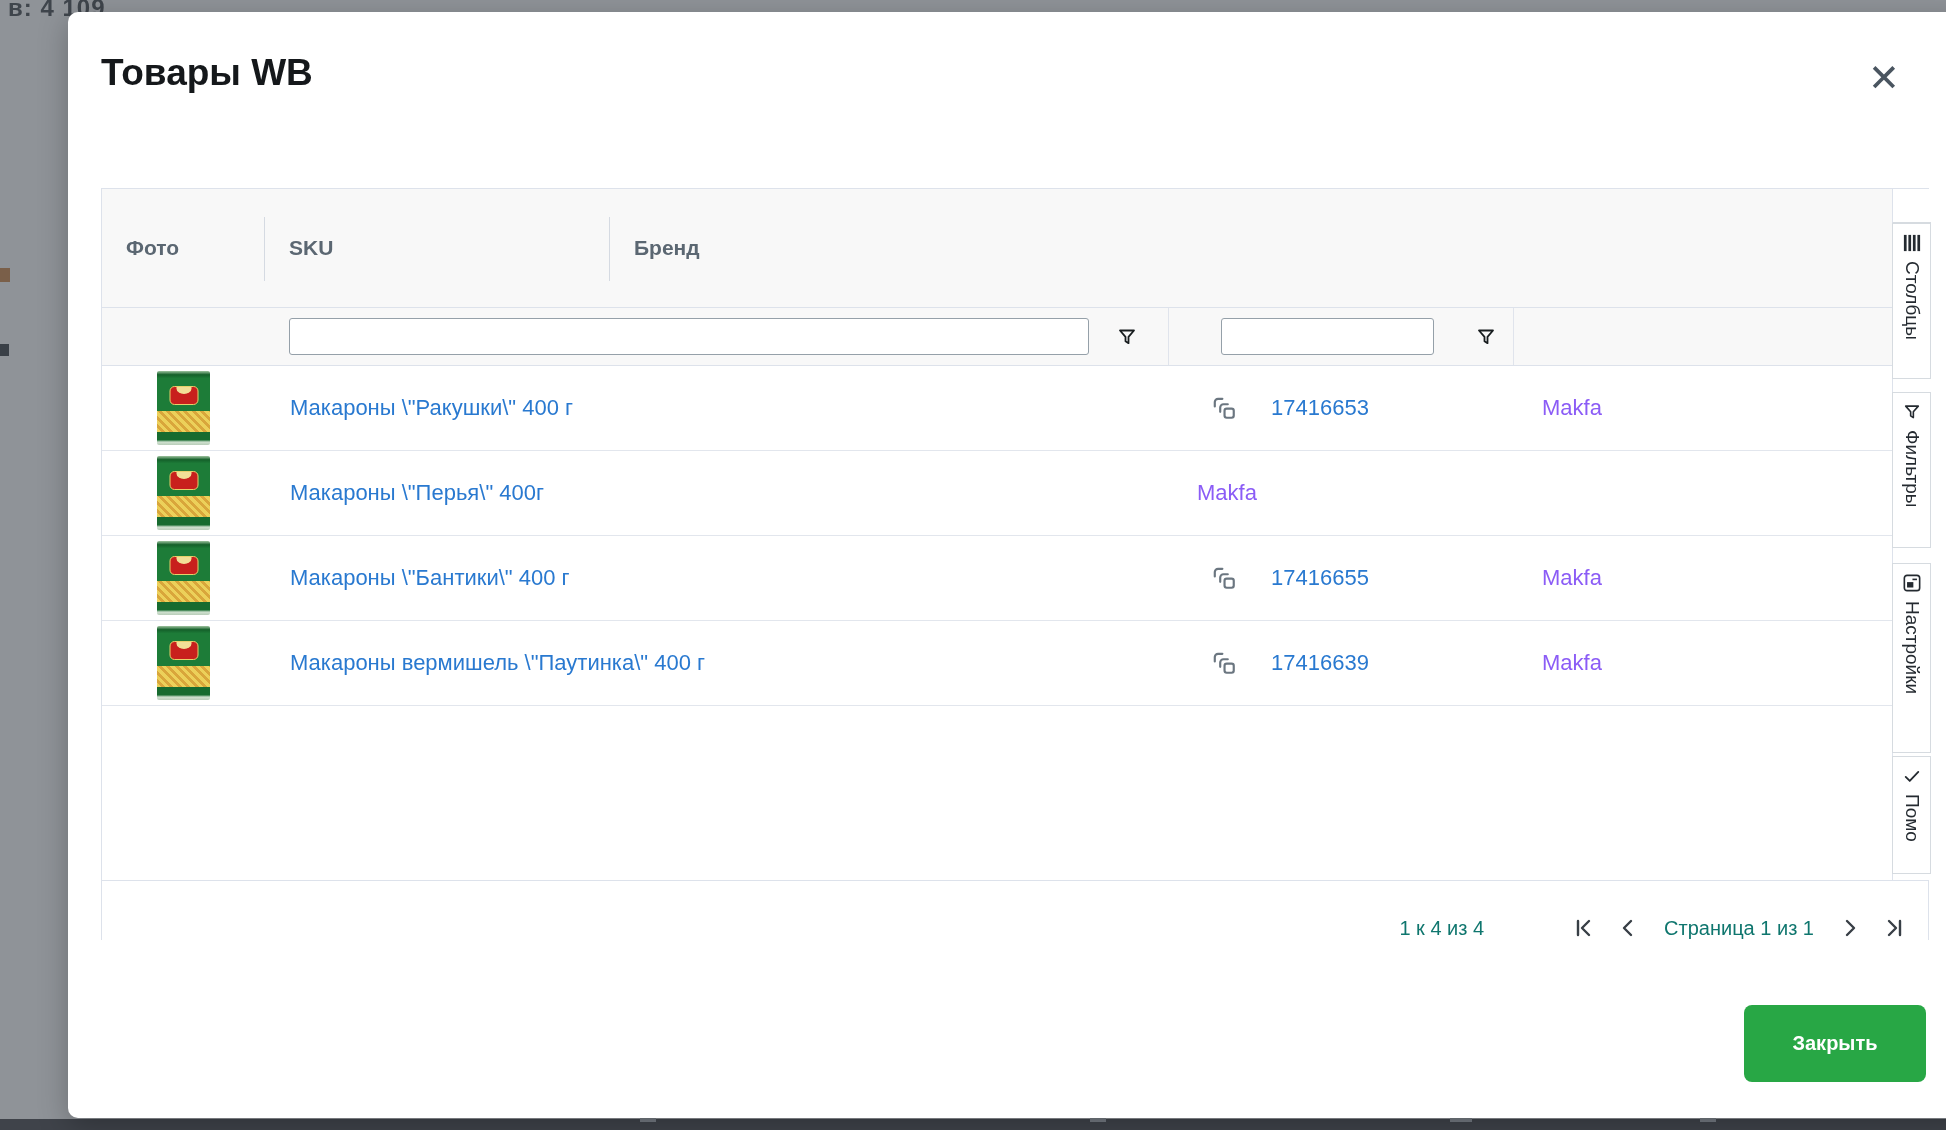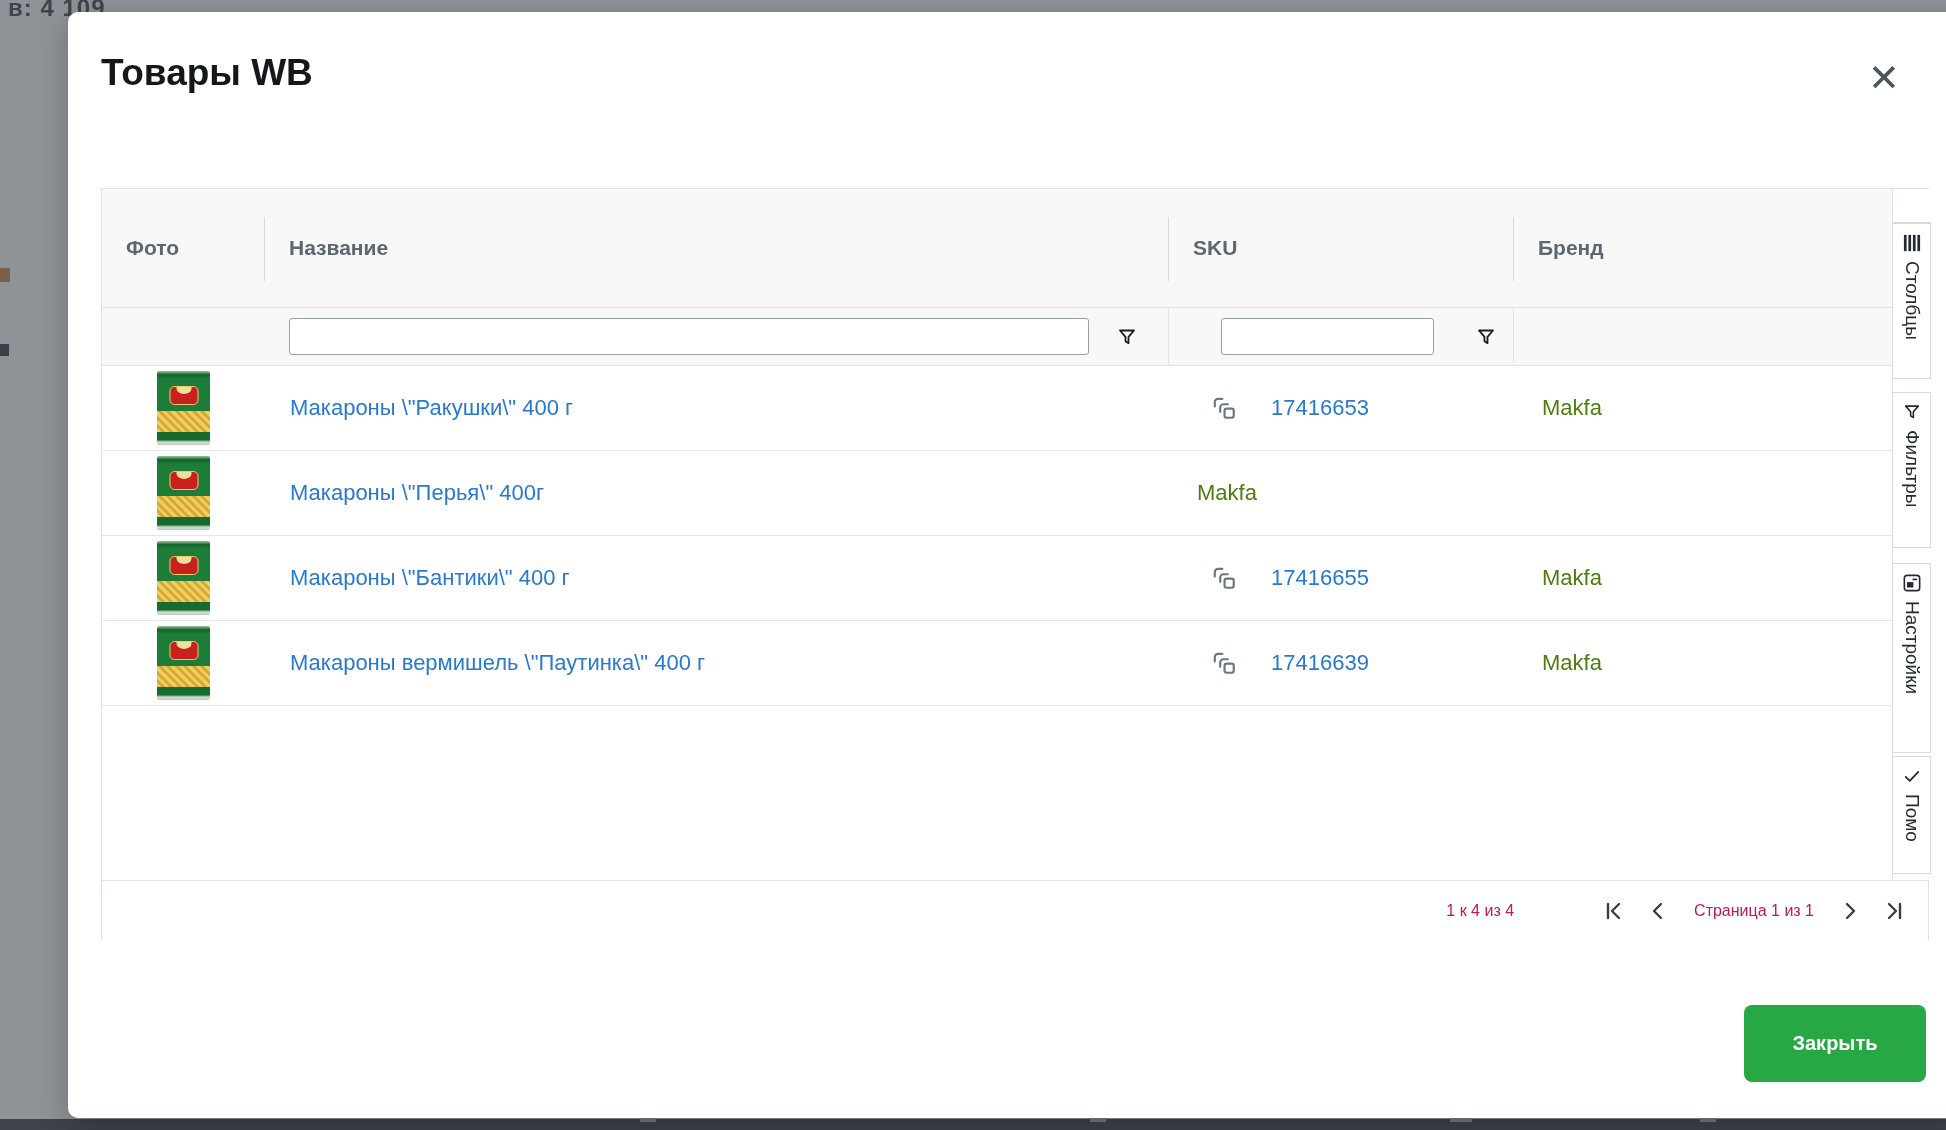--- a/index.html
+++ b/index.html
@@ -50,21 +50,21 @@
   .filter-input.wide { width:800px; }
   .filter-input.narrow { width:213px; }
   .funnel-btn { margin-left:auto; width:30px; height:30px; border:none; background:transparent; cursor:pointer;
                 display:flex; align-items:center; justify-content:center; }
 
   .row { display:flex; height:85px; border-bottom:1px solid #e2e6ed; background:#fff; }
   .cell { display:flex; align-items:center; }
   .cell.c-photo { justify-content:center; }
   .cell.c-name { padding-left:25px; }
   .cell.c-sku { padding-left:36px; }
-  .cell.c-brand { padding-left:28px; color:#4d7c0f; }
+  .cell.c-brand { padding-left:28px; color:#8b5cf6; }
   .link { color:#2979d0; text-decoration:none; cursor:pointer; }
   .sku-copy { width:38px; height:38px; border:none; background:transparent; cursor:pointer; margin-right:28px;
               display:flex; align-items:center; justify-content:center; }
 
   
   .pkg { width:53px; height:74px; position:relative; border-radius:2px; overflow:hidden;
          background:linear-gradient(180deg,#9fc4a0 0%,#14602a 5%,#1d7c38 10%,#1d7c38 54%,
                     #e8c94f 54%,#ddb041 82%,#176b2f 82%,#176b2f 93%,#cfe0cf 96%,#b9cdb9 100%); }
   .pkg::before { content:""; position:absolute; left:50%; top:20%; transform:translateX(-50%);
                  width:27px; height:17px; background:#c8201d; border:1px solid #e8d06a; border-radius:5px; }
@@ -81,22 +81,22 @@
   .side-tab { position:absolute; left:-1px; width:39px; background:#fff; border:1px solid #d6dbe0;
               display:flex; flex-direction:column; align-items:center; padding-top:10px; gap:9px; cursor:pointer; }
   .side-tab .vlabel { writing-mode:vertical-lr; font-size:19px; color:#242a30; }
   .tab-cols { top:34px; height:156px; }
   .tab-filt { top:203px; height:156px; }
   .tab-sett { top:374px; height:190px; }
   .tab-help { top:567px; height:118px; }
 
   
   .paging { position:absolute; left:0; top:691px; width:1826px; height:60px; border-top:1px solid #dde2eb;
-            display:flex; align-items:center; justify-content:flex-end; padding-right:12px; background:#fff;
-            color:#be185d; font-size:16px; }
+            display:flex; align-items:flex-end; justify-content:flex-end; padding-right:12px; background:#fff;
+            color:#0f766e; font-size:20px; }
   .pg-summary { margin-right:78px; }
   .pg-btn { width:24px; height:24px; border:none; background:transparent; cursor:pointer; padding:0;
             display:flex; align-items:center; justify-content:center; margin:0 10px; }
   .pg-label { margin:0 14px; }
 
   
   .btn-close { position:absolute; left:1676px; top:993px; width:182px; height:77px; background:#28a745; border:none;
                border-radius:8px; color:#ffffff; font-size:20px; font-weight:bold; cursor:pointer; font-family:inherit; }
 
   svg { display:block; }
@@ -126,24 +126,20 @@
 
     <div class="table">
 
       <div class="grid-area" style="display:flex;flex-direction:column;">
 
         <div class="hdr-row">
           <div class="hdr-cell c-photo">
             <span>Фото</span>
             <span class="hdr-sep"></span>
           </div>
-          <div class="hdr-cell c-name">
-            <span>Название</span>
-            <span class="hdr-sep"></span>
-          </div>
           <div class="hdr-cell c-sku">
             <span>SKU</span>
             <span class="hdr-sep"></span>
           </div>
           <div class="hdr-cell c-brand">
             <span>Бренд</span>
           </div>
         </div>
 
         <div class="filter-row">

